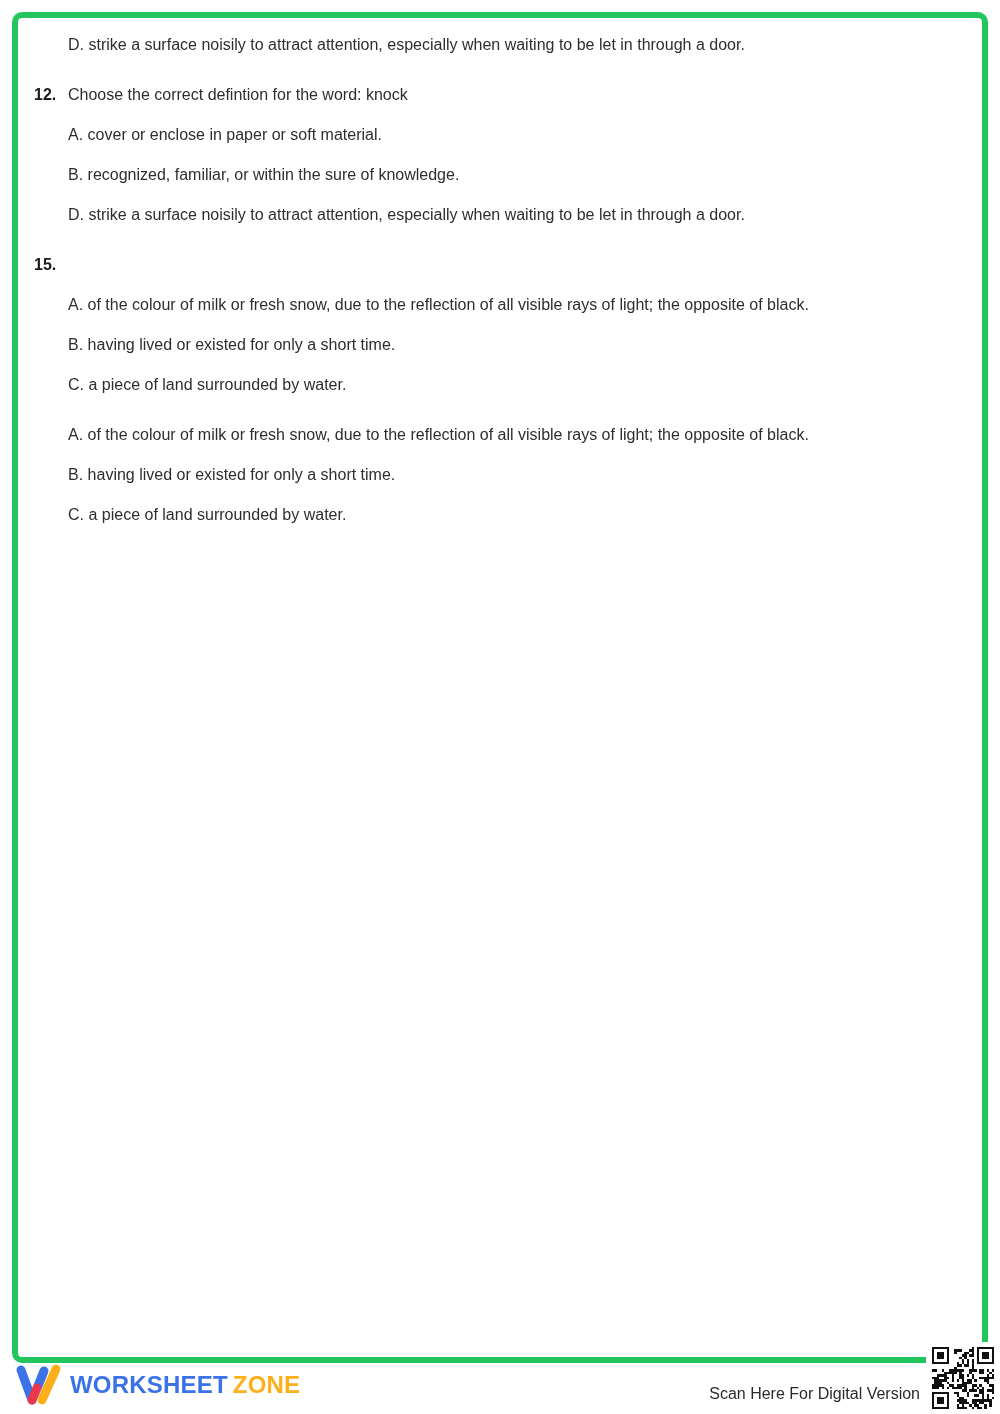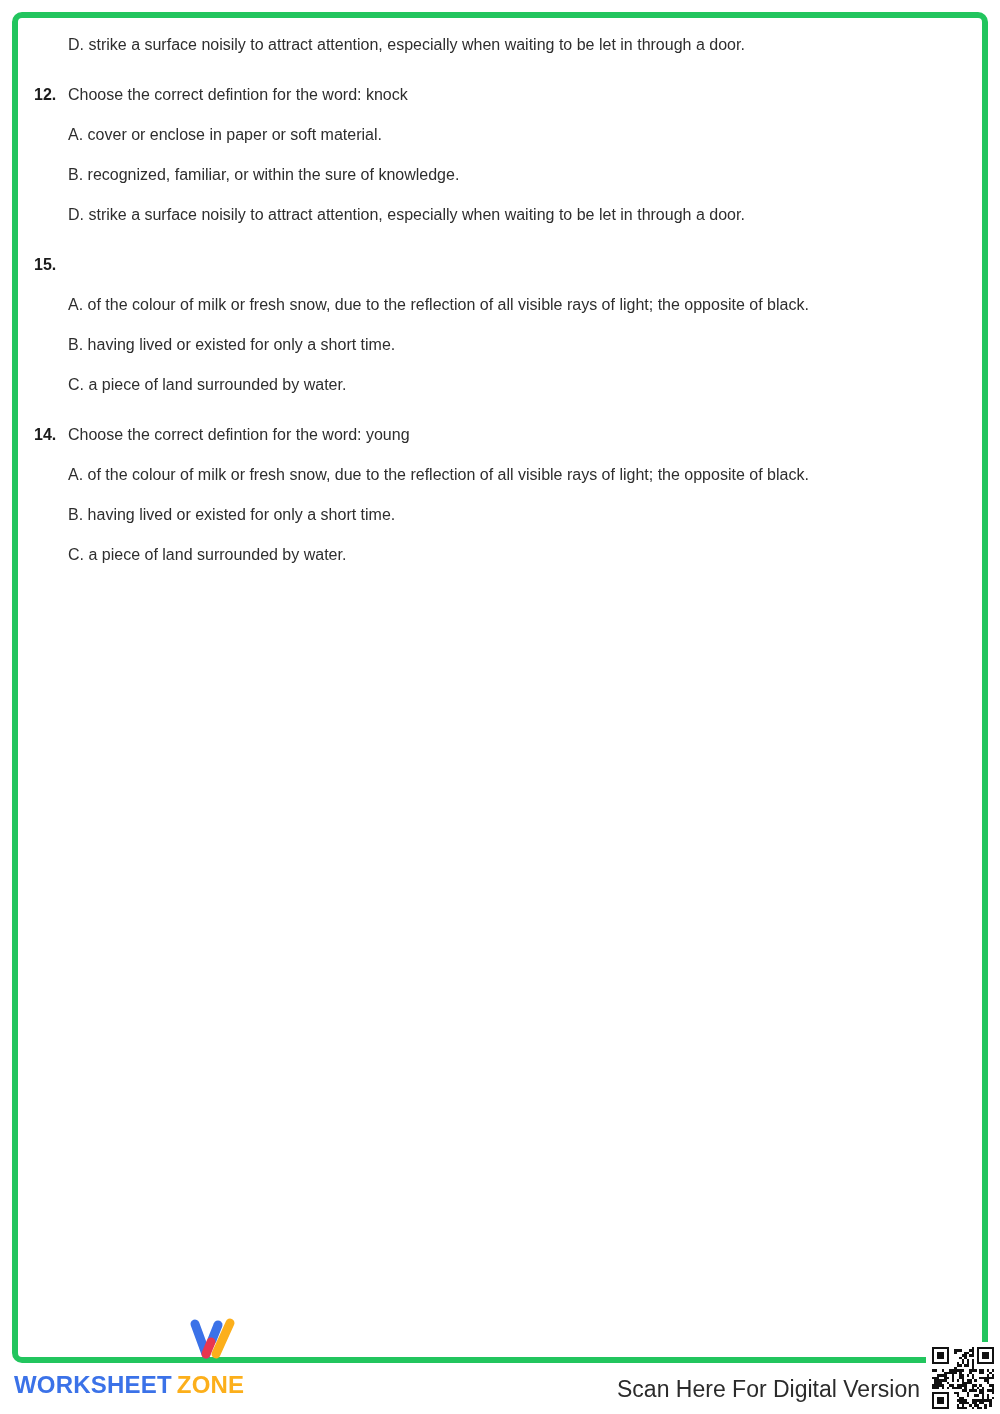--- a/index.html
+++ b/index.html
@@ -10,26 +10,26 @@
     box-sizing:border-box;border:6px solid #22c55e;border-radius:10px;
     background:#fff;padding:7px 16px 0 16px;
   }
   .row{height:40px;line-height:40px;font-size:16px;white-space:nowrap;}
   .block{margin-top:10px;}
   .block:first-child{margin-top:0;}
   .qrow{display:flex;}
   .qnum{width:34px;flex:none;font-weight:700;color:#1b1b1b;}
   .opt{margin-left:34px;}
   .footer{position:absolute;left:0;bottom:0;width:1000px;height:70px;}
-  .brand{position:absolute;left:14px;bottom:6px;display:flex;align-items:flex-end;flex-direction:column;}
+  .brand{position:absolute;left:14px;bottom:6px;display:flex;align-items:flex-start;}
   .brand-mark{width:50px;height:46px;margin-right:6px;}
   .brand-text{font-size:24px;font-weight:800;letter-spacing:0.2px;line-height:46px;}
   .brand-word1{color:#3B72E8;}
   .brand-word2{color:#FCAF1B;margin-left:5px;}
-  .scan{position:absolute;right:80px;bottom:11px;font-size:23px;color:#2b2b2b;white-space:nowrap;}
+  .scan{position:absolute;right:80px;bottom:11px;font-size:16px;color:#2b2b2b;white-space:nowrap;}
   .qr-box{
     position:absolute;right:0;bottom:0;width:74px;height:72px;background:#fff;
     display:flex;align-items:center;justify-content:center;
   }
   .qr-box svg{width:62px;height:62px;display:block;}
 </style>
 </head>
 <body>
 
 <div class="page">
@@ -74,24 +74,20 @@
         <span>B.</span>
         <span>having lived or existed for only a short time.</span>
       </div>
       <div class="row opt">
         <span>C.</span>
         <span>a piece of land surrounded by water.</span>
       </div>
     </div>
 
     <div class="block">
-      <div class="row qrow">
-        <span class="qnum">14.</span>
-        <span>Choose the correct defintion for the word: young</span>
-      </div>
       <div class="row opt">
         <span>A.</span>
         <span>of the colour of milk or fresh snow, due to the reflection of all visible rays of light; the opposite of black.</span>
       </div>
       <div class="row opt">
         <span>B.</span>
         <span>having lived or existed for only a short time.</span>
       </div>
       <div class="row opt">
         <span>C.</span>

